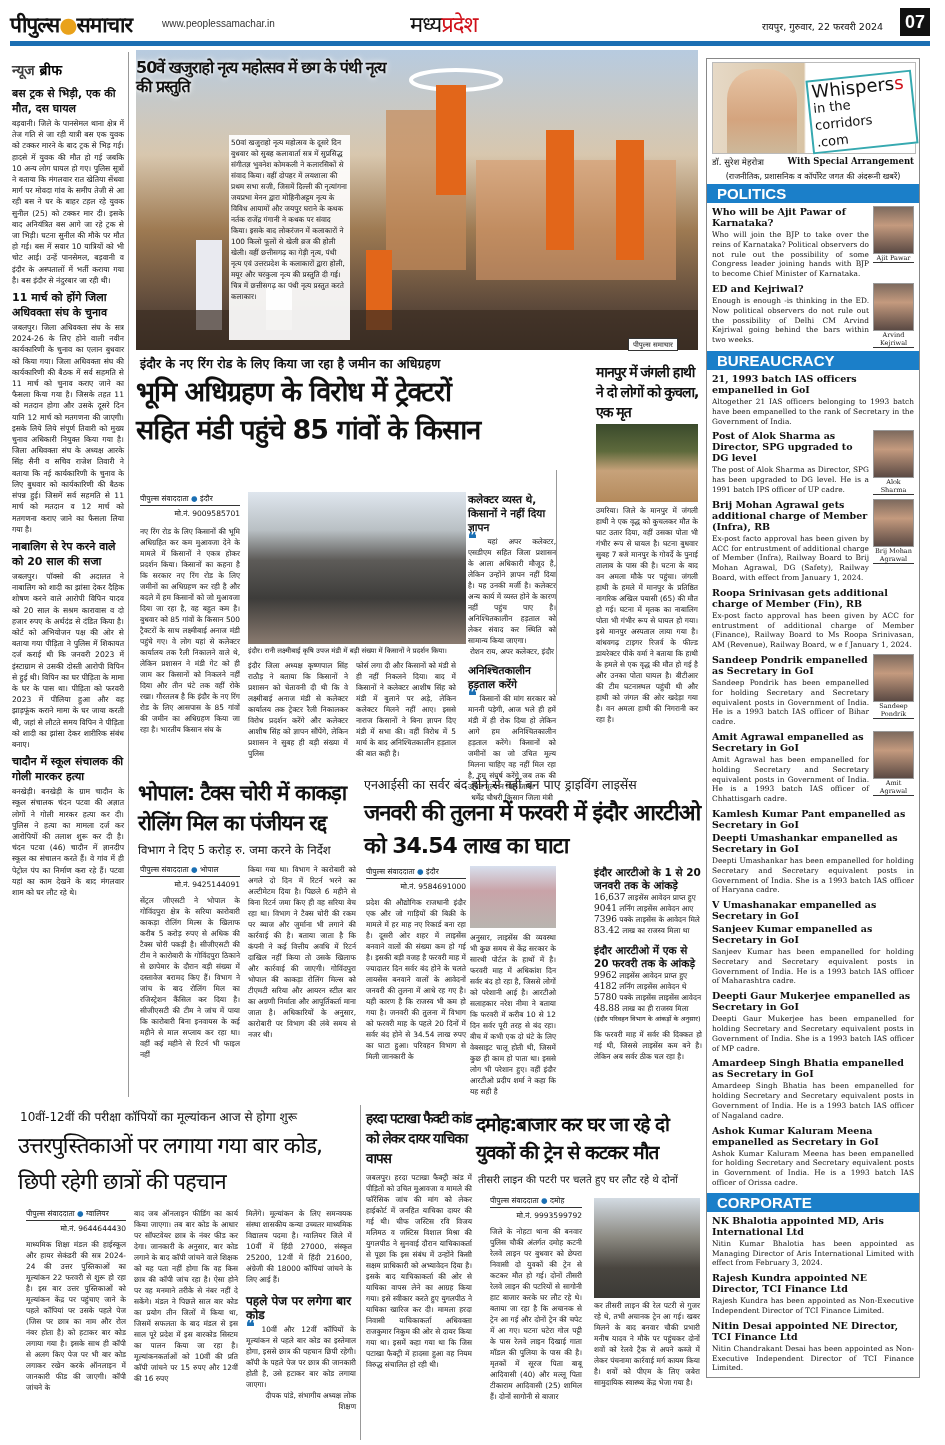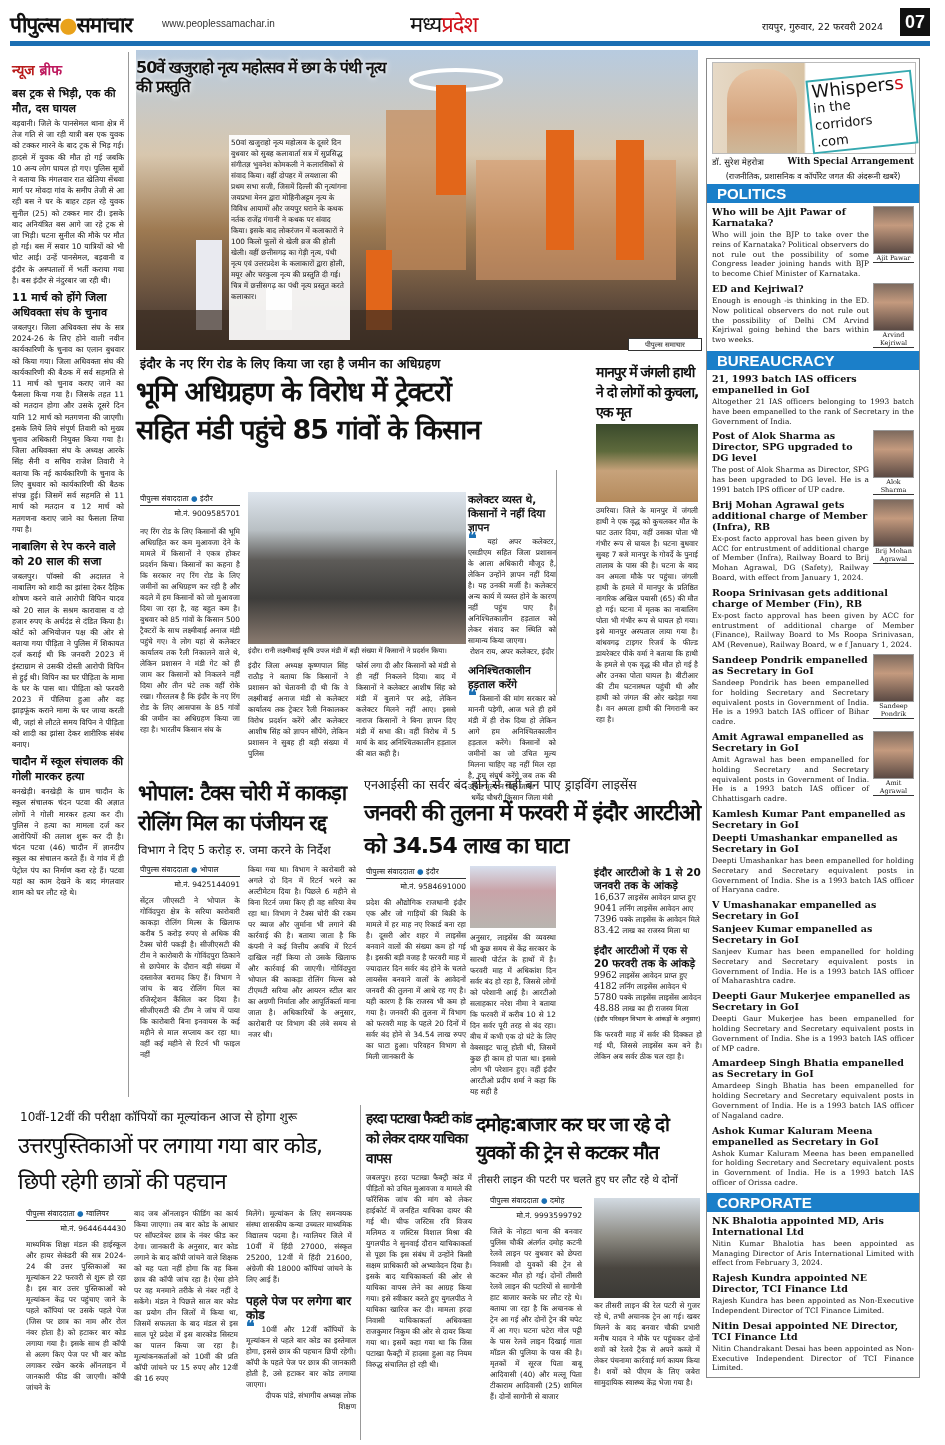--- a/index.html
+++ b/index.html
@@ -9,30 +9,30 @@
 .logo{left:0;top:10px;font-family:"DejaVu Sans",sans-serif;font-weight:bold;font-size:21px;color:#111;letter-spacing:-1px}
 .logo .dot{color:#e9a21b}
 .url{left:152px;top:18px;font-family:"Liberation Sans",sans-serif;font-size:10px;color:#333}
 .section{left:400px;top:8px;font-family:"DejaVu Sans",sans-serif;font-weight:normal;font-size:22px;letter-spacing:-1px}
 .section .red{color:#d0121b}
 .dateline{left:752px;top:20px;font-family:"DejaVu Sans",sans-serif;font-size:9.5px}
 .pageno{left:890px;top:8px;width:30px;height:28px;background:#111;color:#fff;font-family:"Liberation Sans",sans-serif;font-weight:bold;font-size:18px;text-align:center;line-height:28px}
 .rule{left:10px;top:41px;width:920px;height:5px;background:#1b6fb3}
 .colrule{width:1px;background:#999}
 .brief-head{left:12px;top:60px;font-family:"DejaVu Sans",sans-serif;font-size:14px;font-weight:bold}
-.brief-head .r{color:#b91c1c}.brief-head .b{color:#be185d}
+.brief-head .r{color:#404040}.brief-head .b{color:#000000}
 .left-col{left:12px;top:82px;width:112px}
 .bh{font-size:11px;line-height:15px;margin:4px 0 2px;font-weight:bold;font-family:"DejaVu Sans",sans-serif}
 .bt{font-size:7.6px;line-height:11.2px;text-align:justify;font-family:"DejaVu Sans",sans-serif}
 .photo{background:linear-gradient(135deg,#c9a889 0%,#8a5e3b 40%,#d9b48d 70%,#6b4a2f 100%)}
 .photo-main{left:136px;top:50px;width:562px;height:300px;background:linear-gradient(180deg,#b7cbe0 0%,#d8c7ae 35%,#9e7a52 60%,#5e4a3b 85%,#3b3026 100%)}
 .kh-title{left:136px;top:58px;font-size:16px;line-height:24px;color:#111;text-shadow:0 0 3px #fff,0 0 6px #fff}
 .kh-box{left:229px;top:135px;width:121px;height:205px;background:rgba(255,255,255,0.92);padding:2px}
 .kh-box p{font-size:7.3px;line-height:11px;font-family:"DejaVu Sans",sans-serif}
-.credit{background:#fff;font-size:7px;padding:1px 16px;border:1px solid #333;font-family:"DejaVu Sans",sans-serif}
+.credit{background:#fff;font-size:7px;padding:1px 4px;border:1px solid #333;font-family:"DejaVu Sans",sans-serif}
 .kicker{font-family:"DejaVu Sans",sans-serif;font-size:13px;font-weight:bold}
 .bigh{font-family:"DejaVu Sans",sans-serif;font-weight:bold;line-height:1.2;letter-spacing:-1px}
 .byline{font-size:7.5px;font-family:"DejaVu Sans",sans-serif;border-bottom:1px solid #333;padding-bottom:2px}
 .byline .d{color:#1b6fb3}
 .mob{font-size:7.5px;text-align:right;font-family:"DejaVu Sans",sans-serif;margin-top:2px}
 .col-t{font-size:7.4px;line-height:11px;text-align:justify;font-family:"DejaVu Sans",sans-serif}
 .quote-ic{color:#1b6fb3;font-size:16px;font-weight:bold;font-family:"DejaVu Serif",serif;line-height:10px}
 .sub-h{font-family:"DejaVu Sans",sans-serif;font-weight:bold;font-size:10.5px;line-height:14px}
 .sidebar{left:706px;top:58px;width:214px;height:1320px;border:1px solid #888;padding:3px 5px}
 .wh-img{width:204px;height:92px;background:linear-gradient(90deg,#e6d9c6 0%,#d8c3a4 45%,#fff 46%,#fff 100%);position:relative;border:1px solid #bbb}

